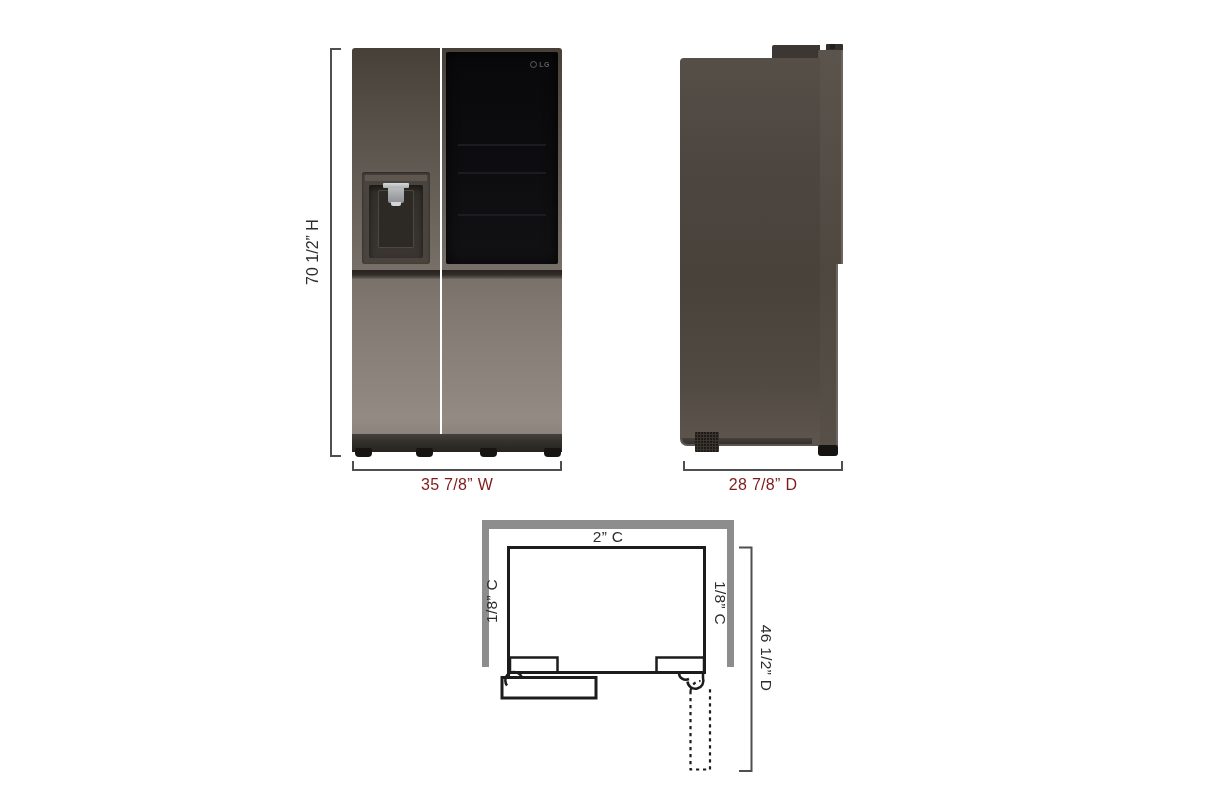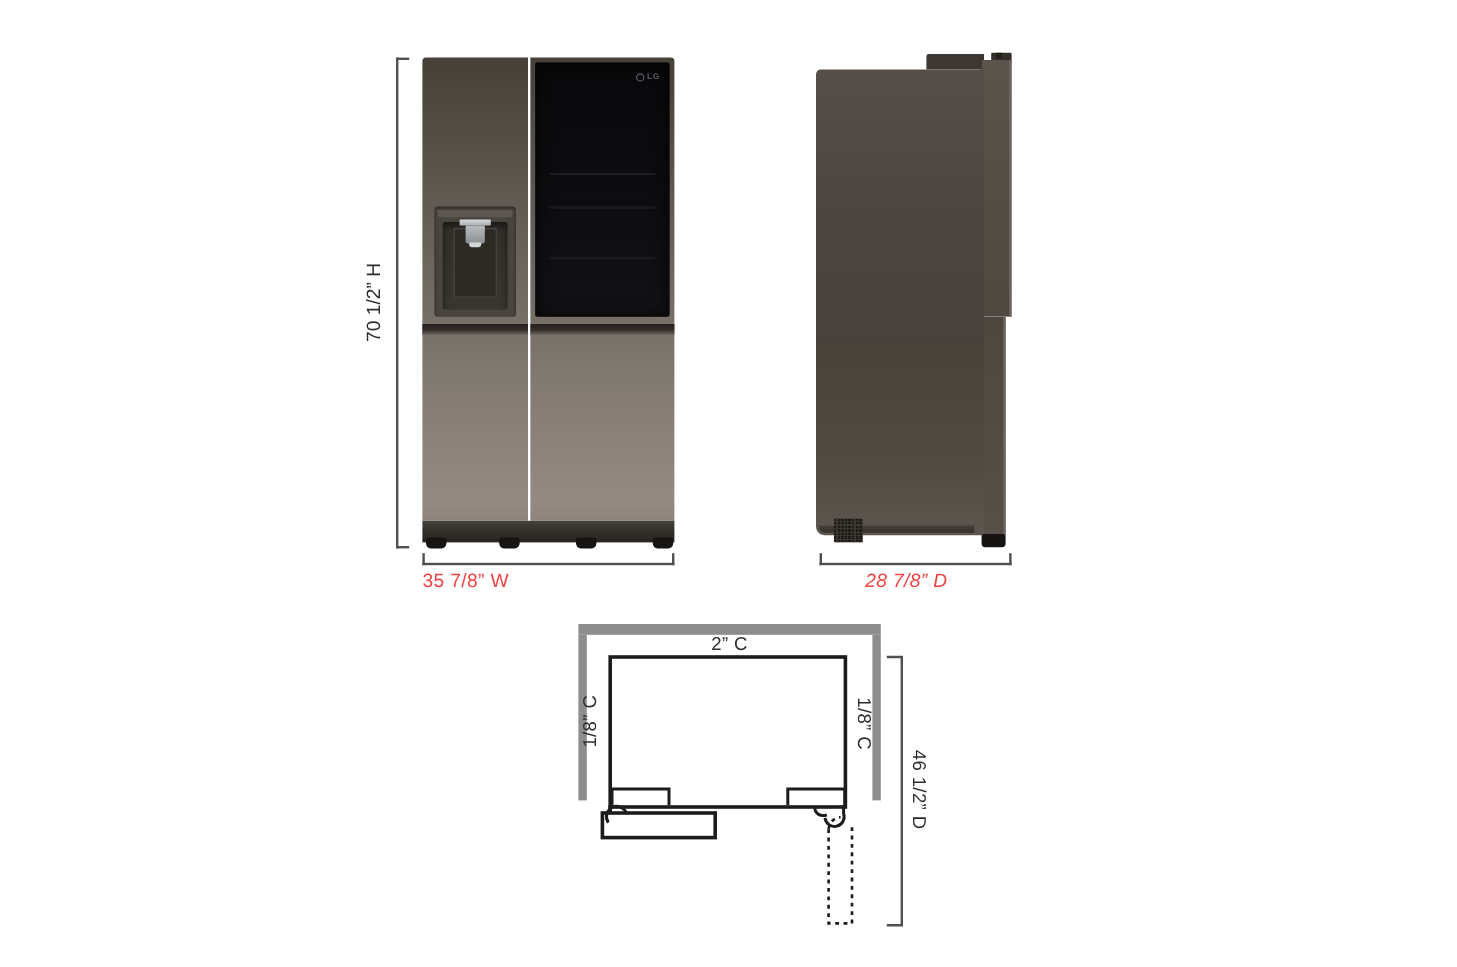--- a/index.html
+++ b/index.html
@@ -1,21 +1,21 @@
 <!DOCTYPE html>
 <html><head>
 <meta charset="utf-8">
 <style>
   html,body{margin:0;padding:0;background:#fff;}
   .canvas{position:relative;width:1214px;height:806px;background:#ffffff;overflow:hidden;
           font-family:"Liberation Sans",sans-serif;color:#2d2d2d;}
 
   
   .dline{position:absolute;background:#4f4f4f;}
-  .dim-label{position:absolute;font-size:16px;color:#ef4444;letter-spacing:.3px;}
+  .dim-label{position:absolute;font-size:16px;color:#7f1d1d;text-align:center;letter-spacing:.3px;}
   .dim-label-v{position:absolute;left:253px;top:241px;width:120px;height:22px;line-height:22px;
                text-align:center;transform:rotate(-90deg);font-size:16px;color:#2d2d2d;}
 
   
   .fridge-front{position:absolute;left:352px;top:48px;width:210px;height:404px;}
   .door{position:absolute;top:0;height:386px;
         background:linear-gradient(180deg,#474039 0%,#544d46 16%,#6a635c 42%,#837b74 72%,#928a83 96%,#8b837c 100%);}
   .door-left{left:0;width:88px;border-radius:3px 0 0 0;}
   .door-right{left:90px;width:120px;border-radius:0 3px 0 0;}
   .groove{position:absolute;left:0;right:0;top:222px;height:9px;
@@ -130,21 +130,21 @@
     <div class="side-body">
       <div class="side-body-bottom"></div>
       <div class="vent"></div>
     </div>
     <div class="side-foot"></div>
   </div>
 
   <div class="dline" style="left:683px;top:469px;width:160px;height:2px;"></div>
   <div class="dline" style="left:683px;top:461px;width:2px;height:10px;"></div>
   <div class="dline" style="left:841px;top:461px;width:2px;height:10px;"></div>
-  <div class="dim-label" style="left:721px;top:476px;width:160px;font-style:italic;">28 7/8” D</div>
+  <div class="dim-label" style="left:683px;top:476px;width:160px;">28 7/8” D</div>
 
   <svg class="plan" width="310" height="296" viewBox="0 0 310 296">
 
     <rect x="12" y="10" width="252" height="9" fill="#8d8d8d"></rect>
     <rect x="12" y="19" width="7" height="138" fill="#8d8d8d"></rect>
     <rect x="257" y="19" width="7" height="138" fill="#8d8d8d"></rect>
 
     <rect x="38.5" y="37.5" width="196" height="125" fill="#ffffff" stroke="#1c1c1c" stroke-width="3"></rect>
 
     <path d="M40,161 V147.5 H87.5 V161" fill="none" stroke="#1c1c1c" stroke-width="2.5"></path>

